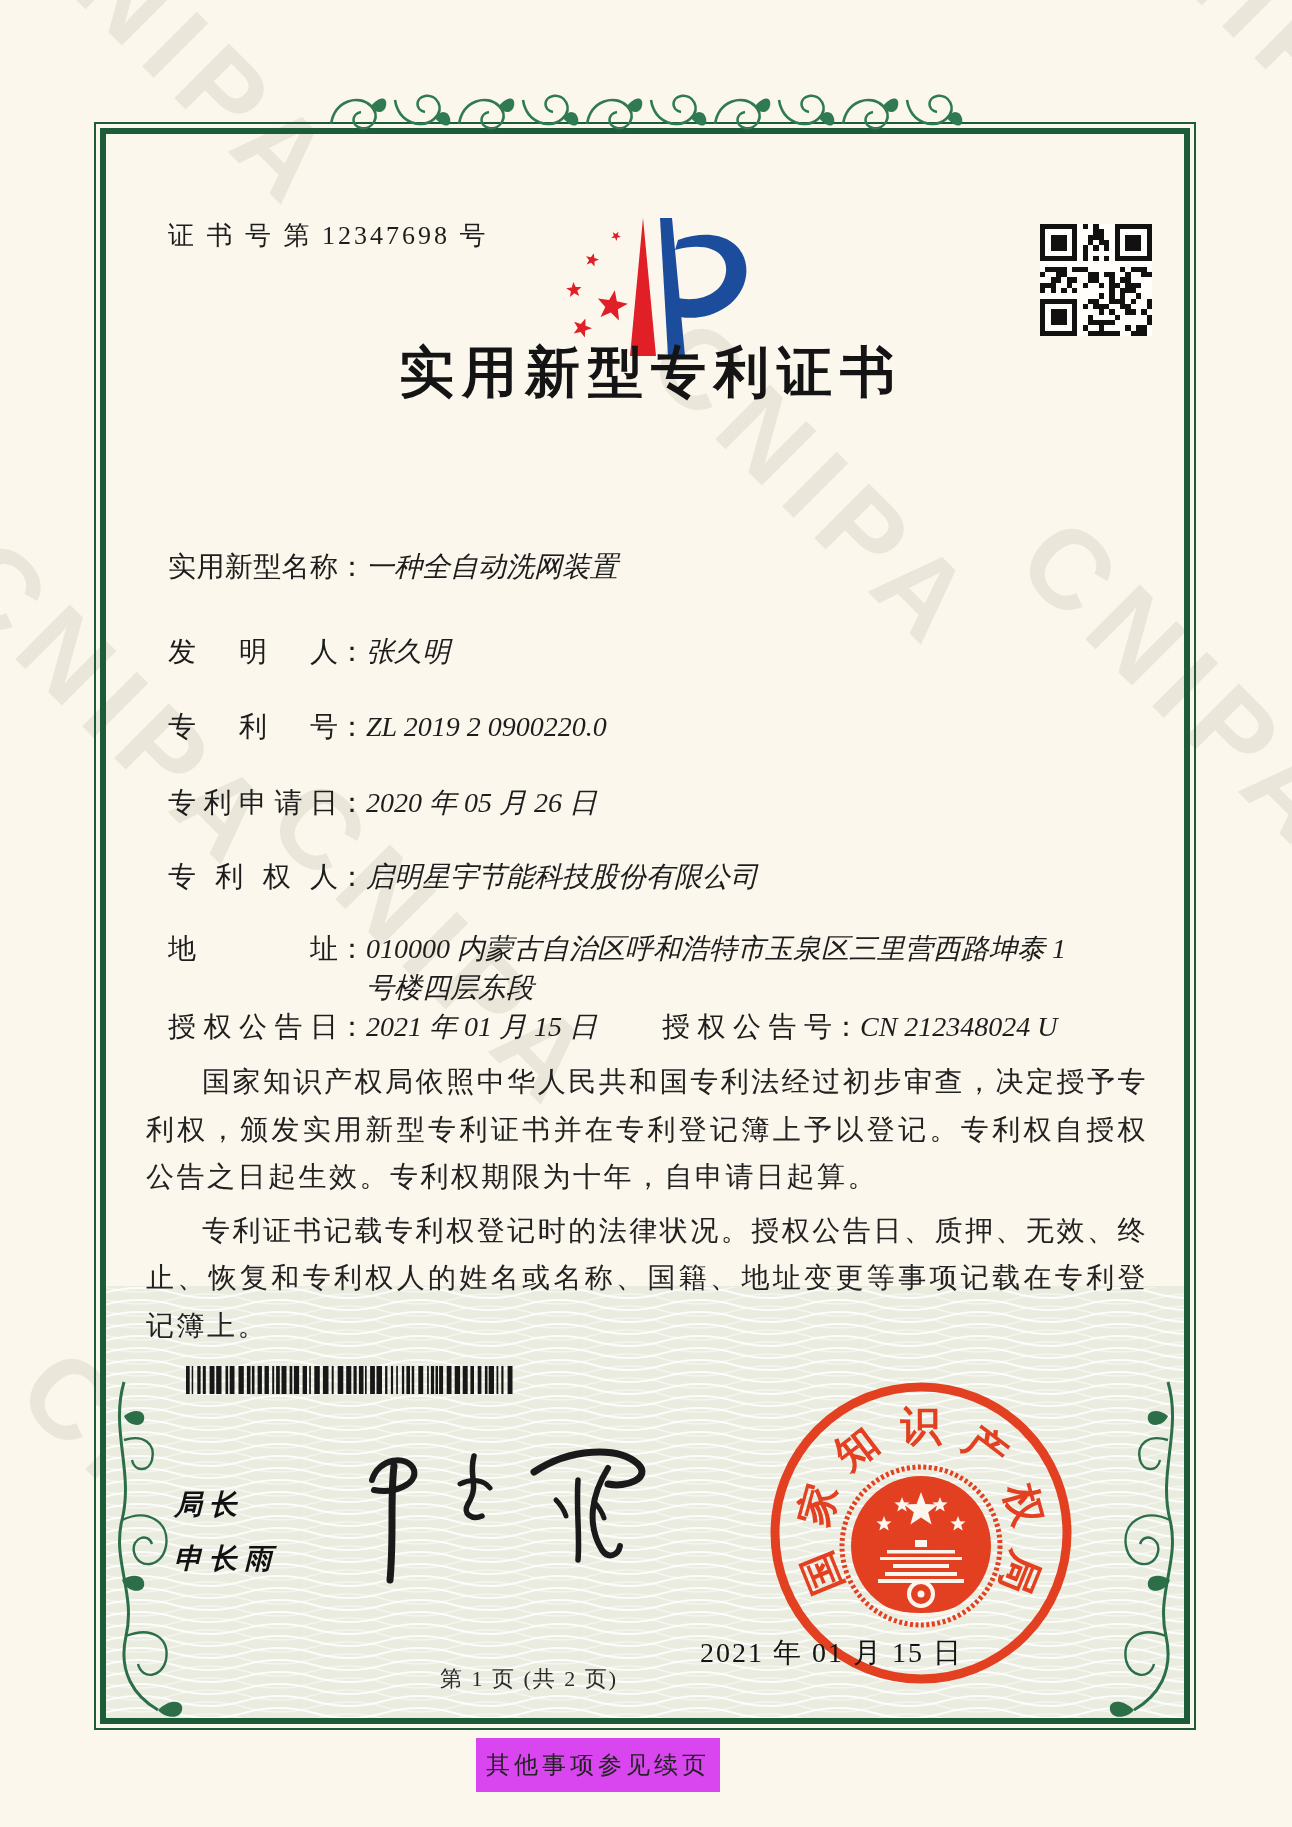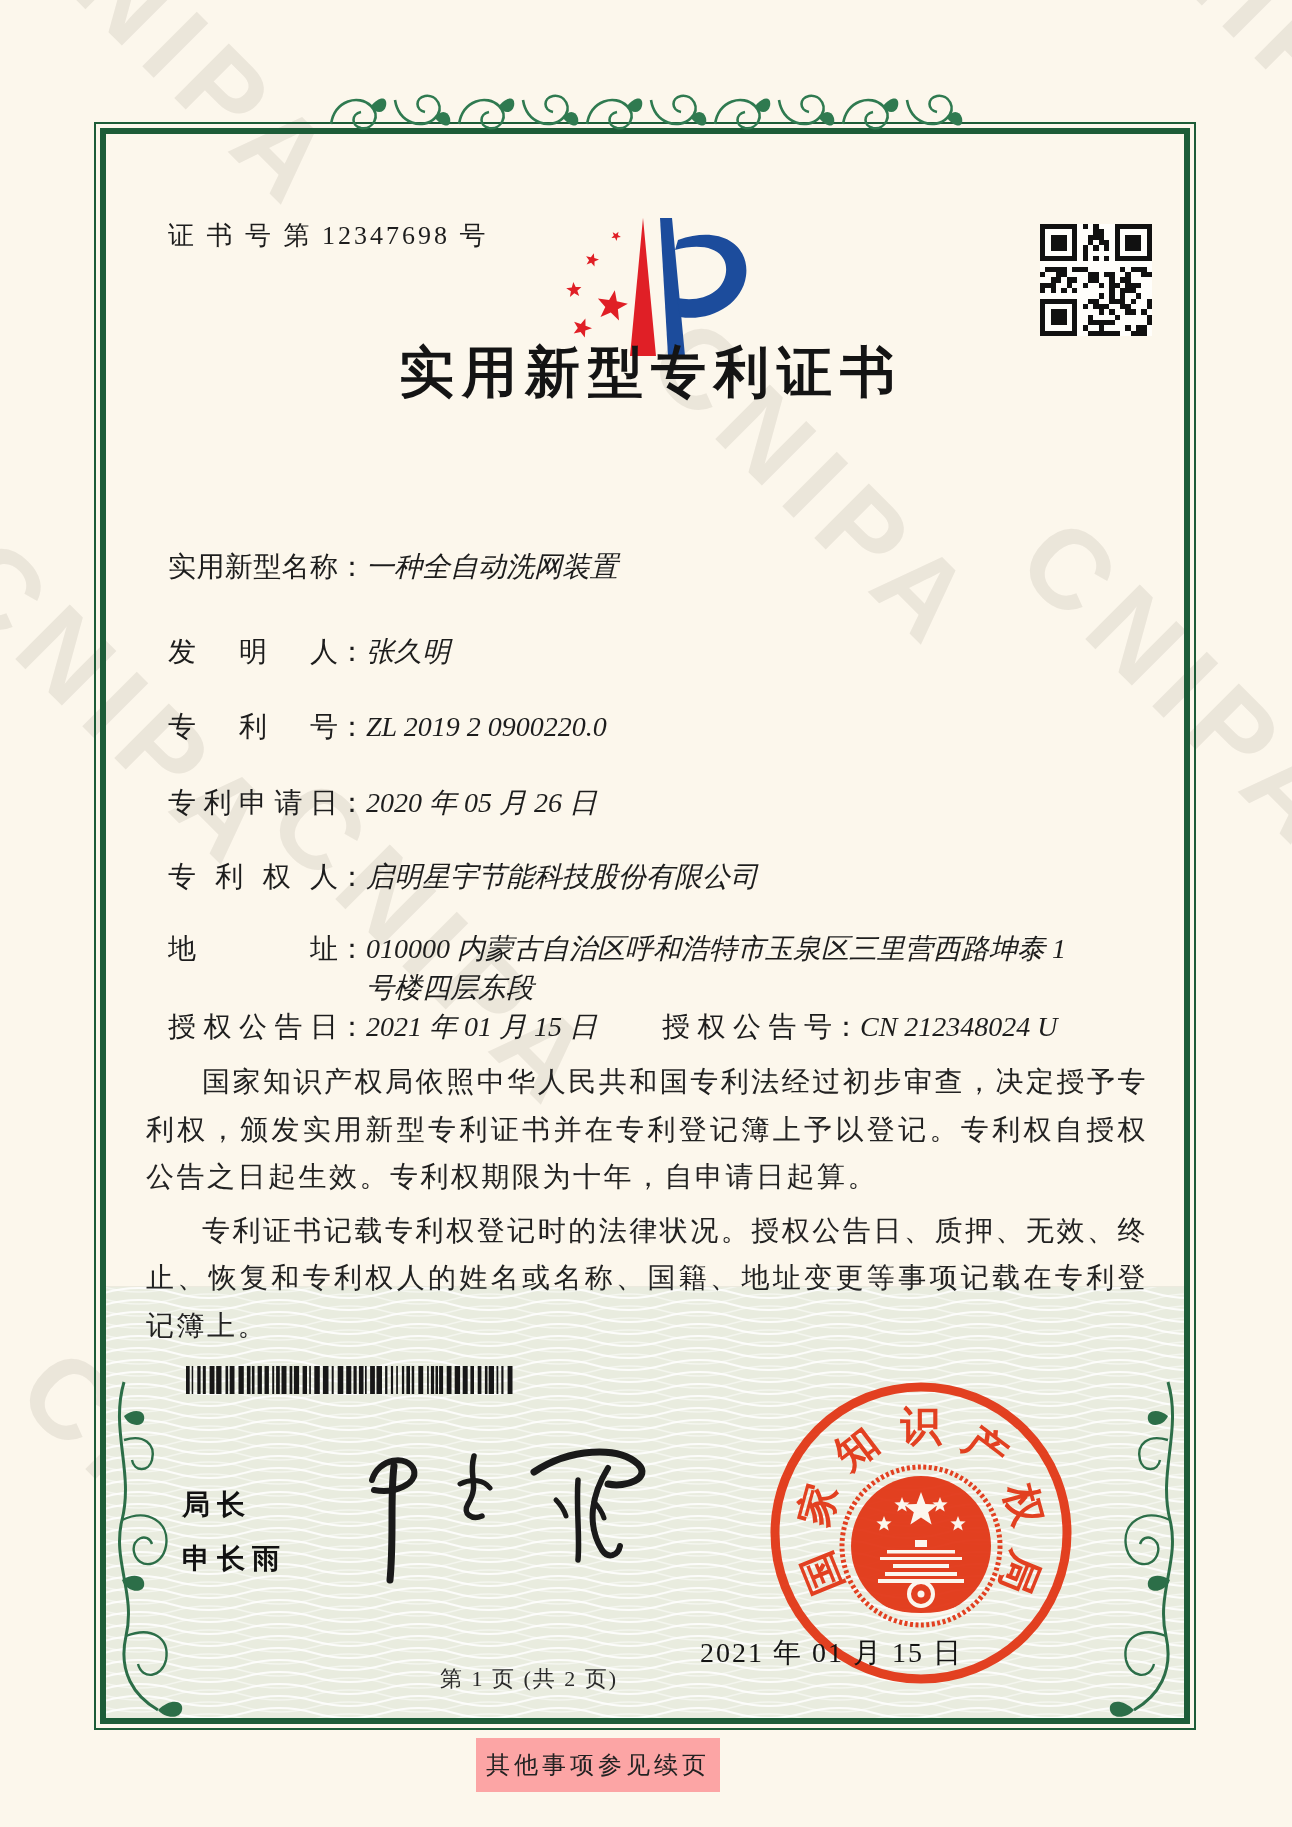--- a/index.html
+++ b/index.html
@@ -65,33 +65,33 @@
   .grant-right{position:absolute;left:494px;top:0;white-space:nowrap;}
   
   .body-text{
     position:absolute;left:146px;top:1058px;width:1002px;z-index:2;
     font-size:28px;line-height:1.7;letter-spacing:2.5px;text-align:justify;color:#222;
   }
   .body-text p{margin:0 0 6px 0;text-indent:2em;}
   
   .barcode{position:absolute;left:186px;top:1366px;width:330px;height:28px;z-index:3;}
   .director-title,.director-name{
-    position:absolute;left:182px;z-index:3;
+    position:absolute;left:174px;z-index:3;
     font-family:"Liberation Sans","DejaVu Sans",sans-serif;
-    font-size:28px;font-weight:600;letter-spacing:7px;color:#111;
+    font-size:28px;font-weight:600;letter-spacing:7px;color:#111;font-style:italic;
   }
   .director-title{top:1486px;}
   .director-name{top:1540px;}
   .signature{position:absolute;left:356px;top:1428px;width:310px;height:170px;z-index:3;}
   .seal{position:absolute;left:766px;top:1378px;width:310px;height:310px;z-index:3;opacity:0.93;}
   .seal-date{position:absolute;left:700px;top:1634px;font-size:28px;letter-spacing:2px;color:#131313;z-index:4;}
   .page-footer{position:absolute;left:440px;top:1664px;font-size:22px;letter-spacing:2px;color:#2a2a2a;z-index:3;}
   .note-box{
     position:absolute;left:476px;top:1738px;width:244px;height:54px;z-index:2;
-    background:#fca5a5;display:flex;align-items:center;justify-content:center;
+    background:#d946ef;display:flex;align-items:center;justify-content:center;
     font-size:24px;letter-spacing:4px;color:#222;
   }
 </style>
 </head>
 <body>
 
 <div class="page">
 
   <span class="wm" style="left:-30px;top:-20px">CNIPA</span>
   <span class="wm" style="left:1050px;top:-60px">CNIPA</span>

